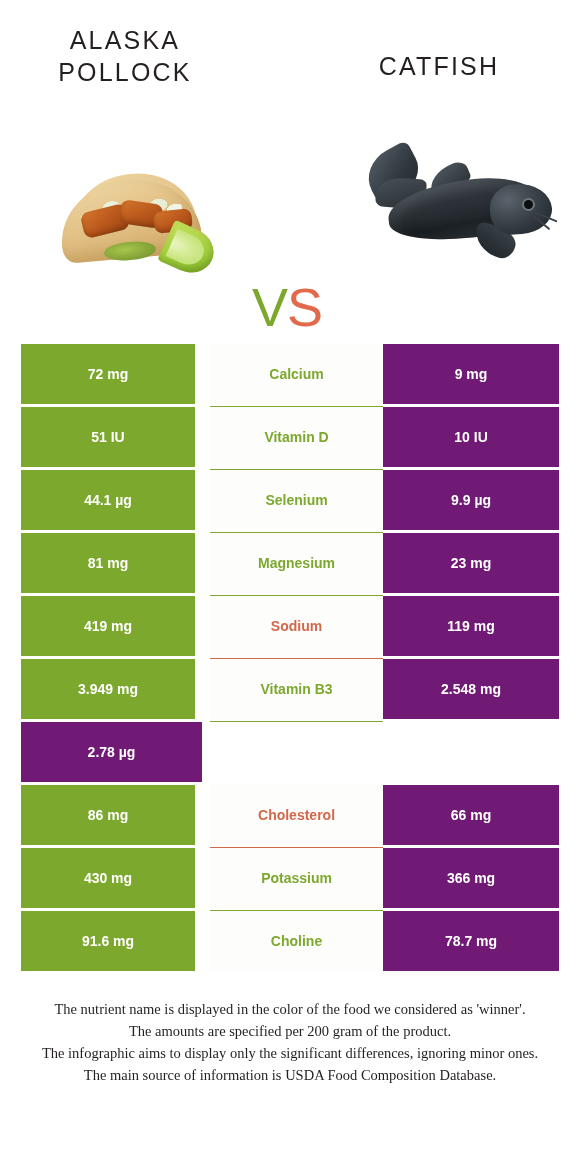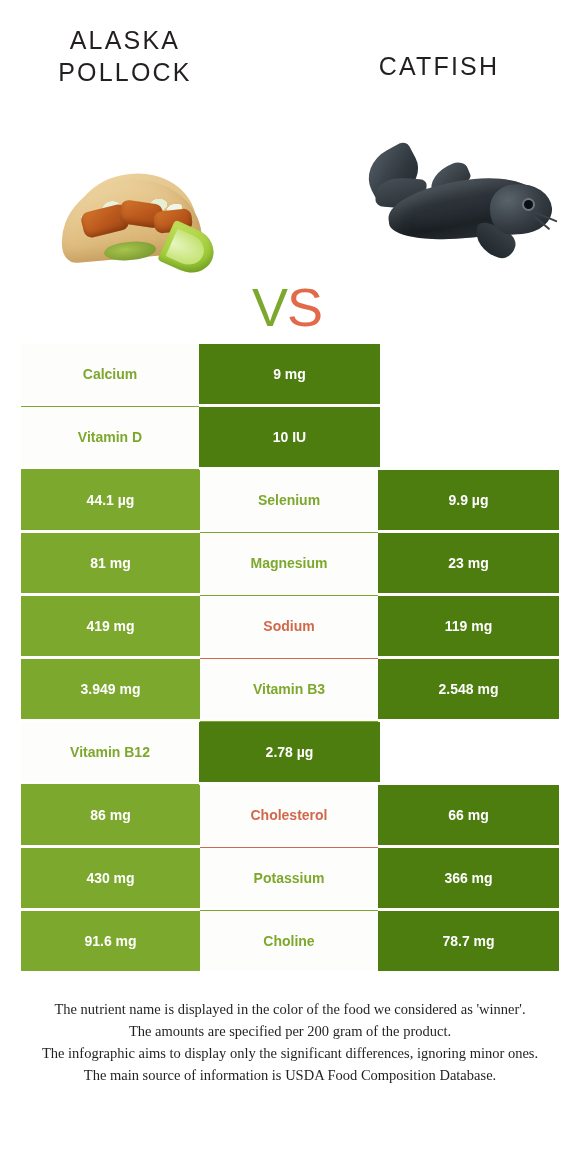--- a/index.html
+++ b/index.html
@@ -246,24 +246,25 @@
   .cell-left {
     width: 179px;
     background: #7DA82E;
     color: #ffffff;
   }
   .cell-mid {
     width: 178px;
     background: #FDFDFB;
     font-weight: 700;
     font-size: 14px;
+    margin-left: 15px;
   }
   .cell-right {
     width: 181px;
-    background: #4d7c0f;
+    background: #701a75;
     color: #ffffff;
   }
 
   
   .row .cell-mid { position: relative; }
   .row .cell-mid::after {
     content: "";
     position: absolute;
     left: 0; right: 0; bottom: -3px;
     height: 1px;
@@ -328,24 +329,26 @@
         <div class="cf-eye"></div>
         <div class="cf-whisker w1"></div>
         <div class="cf-whisker w2"></div>
       </div>
     </div>
 
   </div>
 
   <div class="table" id="nutrient-table">
       <div class="row win-green">
+        <div class="cell cell-left">72 mg</div>
         <div class="cell cell-mid">Calcium</div>
         <div class="cell cell-right">9 mg</div>
       </div>
       <div class="row win-green">
+        <div class="cell cell-left">51 IU</div>
         <div class="cell cell-mid">Vitamin D</div>
         <div class="cell cell-right">10 IU</div>
       </div>
       <div class="row win-green">
         <div class="cell cell-left">44.1 µg</div>
         <div class="cell cell-mid">Selenium</div>
         <div class="cell cell-right">9.9 µg</div>
       </div>
       <div class="row win-green">
         <div class="cell cell-left">81 mg</div>
@@ -356,21 +359,20 @@
         <div class="cell cell-left">419 mg</div>
         <div class="cell cell-mid">Sodium</div>
         <div class="cell cell-right">119 mg</div>
       </div>
       <div class="row win-green">
         <div class="cell cell-left">3.949 mg</div>
         <div class="cell cell-mid">Vitamin B3</div>
         <div class="cell cell-right">2.548 mg</div>
       </div>
       <div class="row win-green">
-        <div class="cell cell-mid">Vitamin B12</div>
         <div class="cell cell-right">2.78 µg</div>
       </div>
       <div class="row win-orange">
         <div class="cell cell-left">86 mg</div>
         <div class="cell cell-mid">Cholesterol</div>
         <div class="cell cell-right">66 mg</div>
       </div>
       <div class="row win-green">
         <div class="cell cell-left">430 mg</div>
         <div class="cell cell-mid">Potassium</div>

